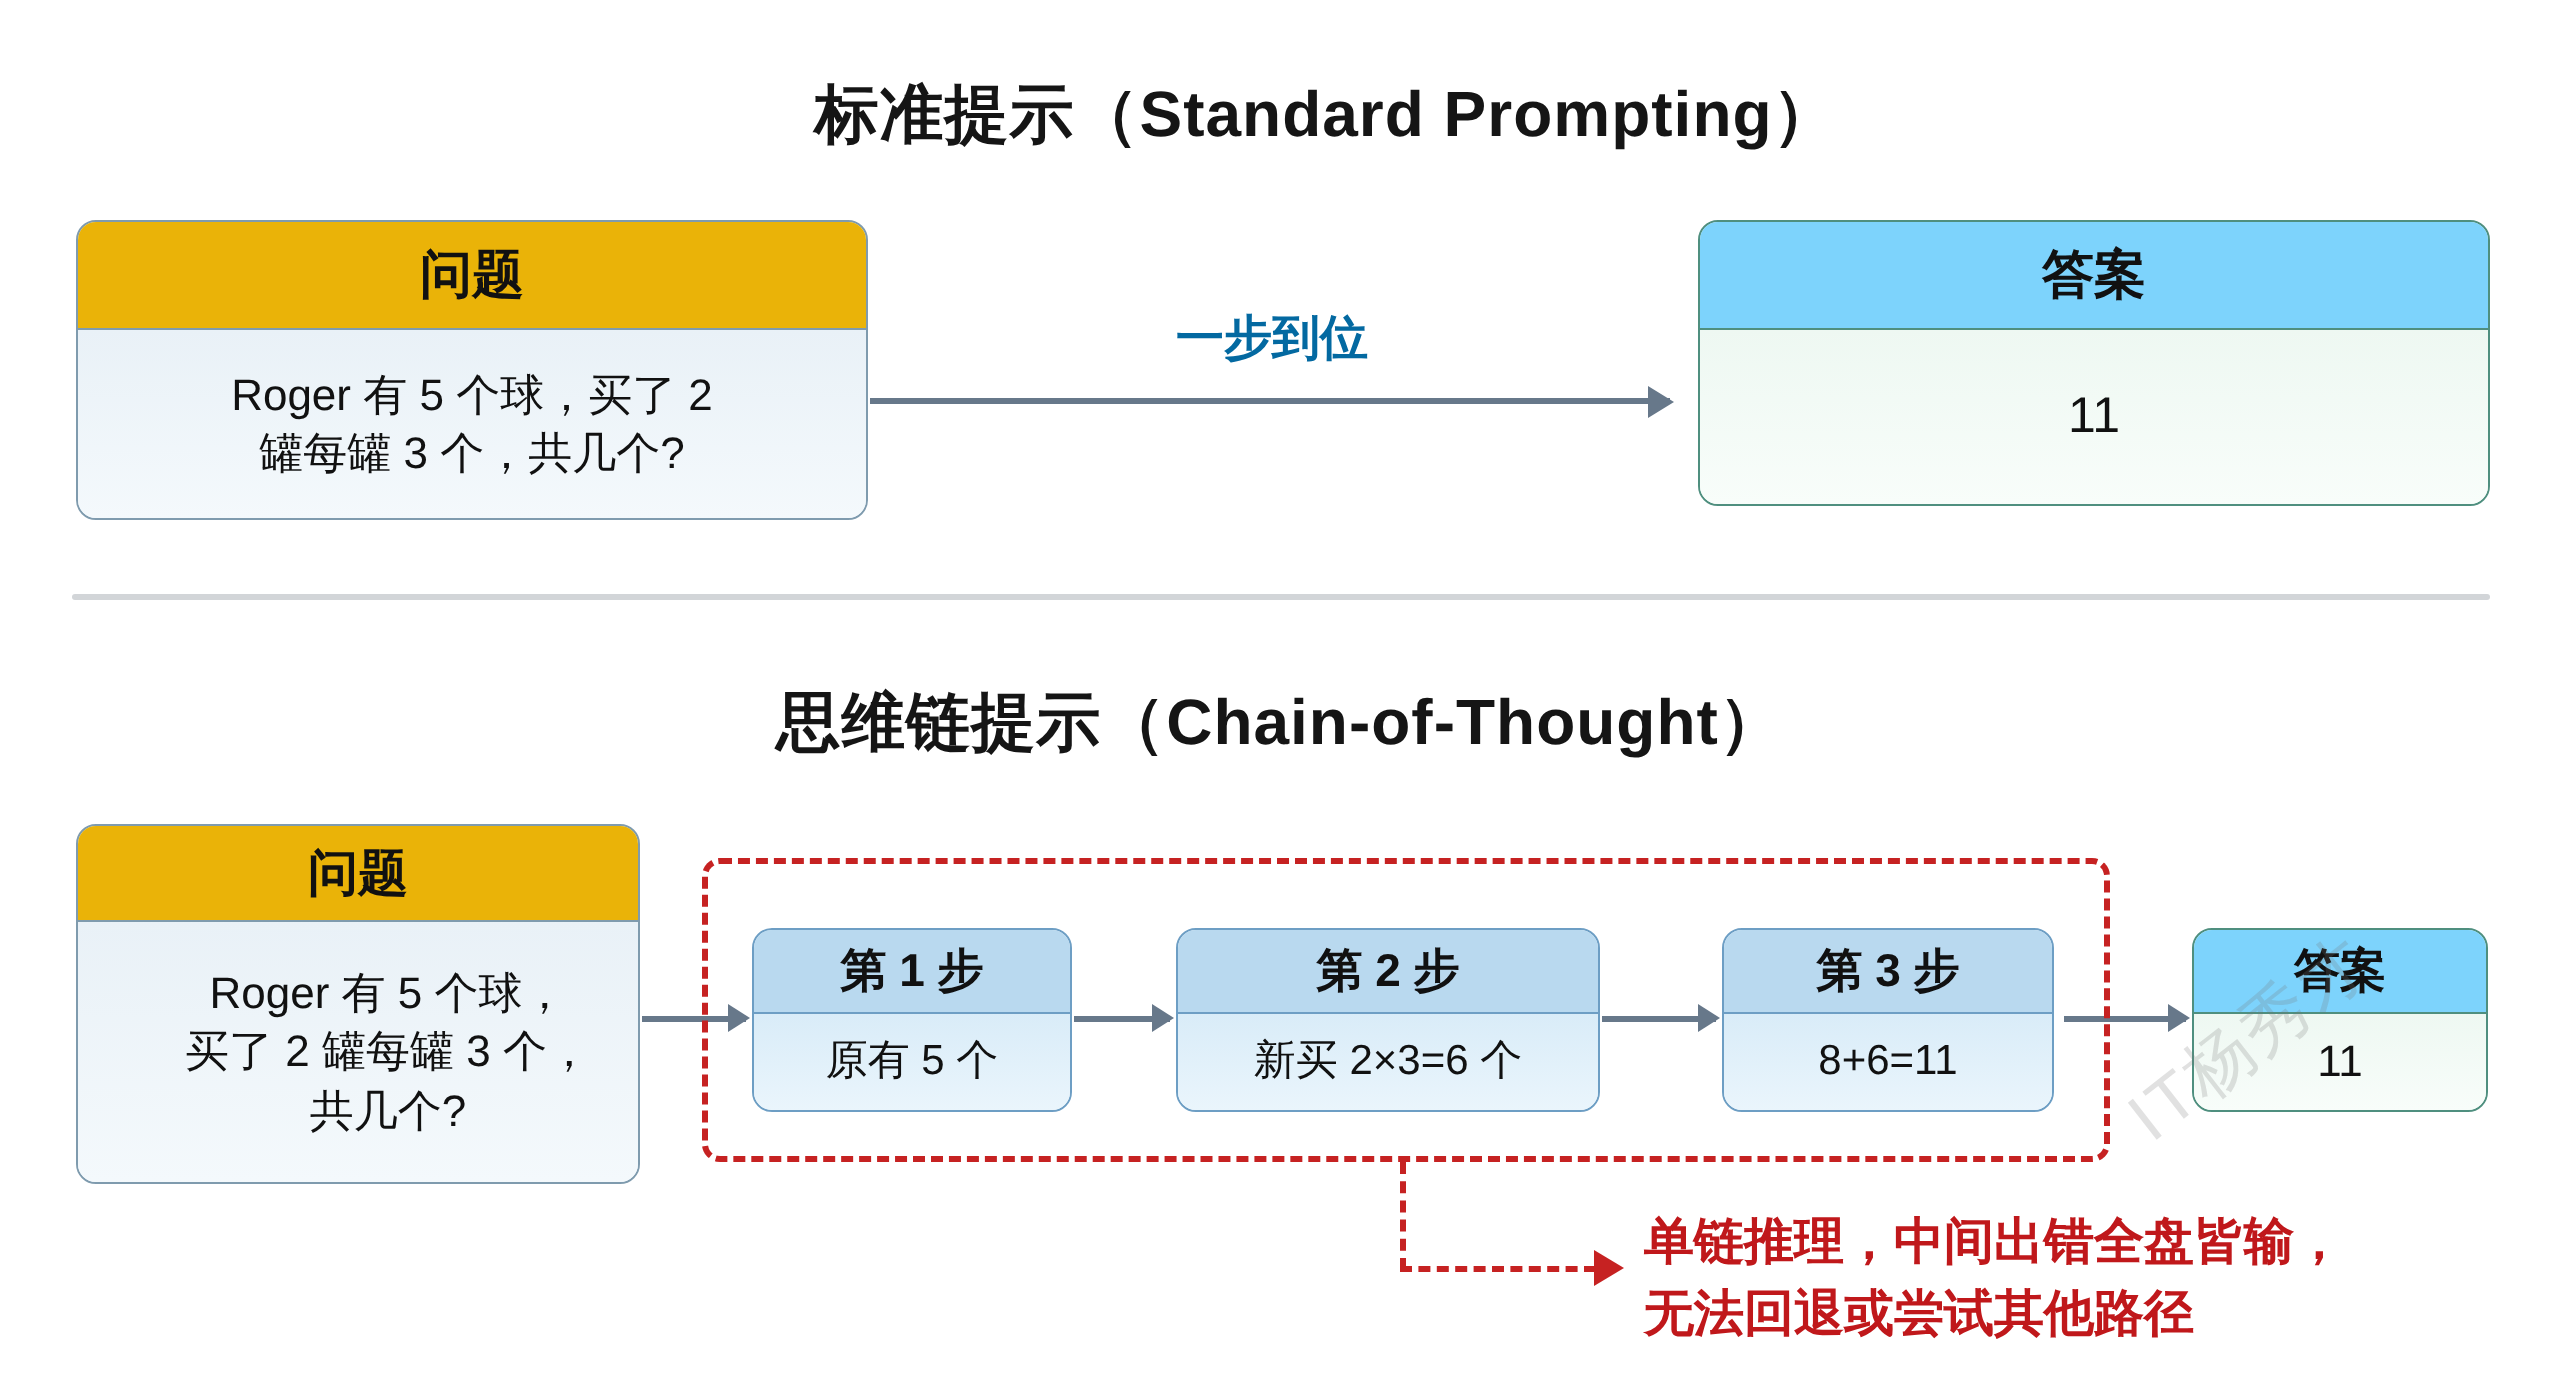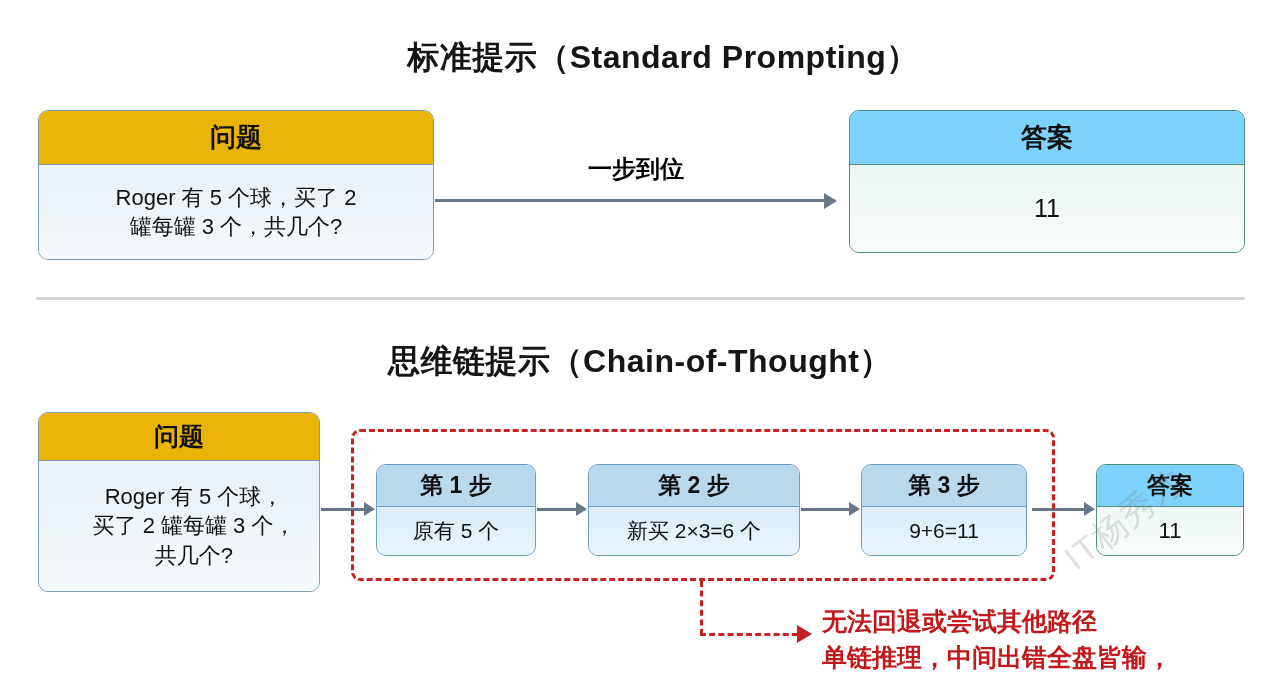--- a/index.html
+++ b/index.html
@@ -152,21 +152,21 @@
   }
   #arrow-q-s1 { left: 321px; top: 508px; width: 52px; }
   #arrow-s1-s2 { left: 537px; top: 508px; width: 48px; }
   #arrow-s2-s3 { left: 801px; top: 508px; width: 57px; }
   #arrow-s3-a  { left: 1032px; top: 508px; width: 61px; }
 
   .arrow-label {
     position: absolute;
     font-size: 24px;
     font-weight: bold;
-    color: #000000;
+    color: #0369a1;
     white-space: nowrap;
   }
   #label-onestep { left: 588px; top: 153px; }
 
   
   .dashed-box {
     position: absolute;
     left: 351px;
     top: 429px;
     width: 704px;
@@ -265,36 +265,36 @@
   <div class="bd">
     <div class="txt">新买 2×3=6 个</div>
   </div>
 </div>
 
 <div class="arrow small" id="arrow-s2-s3"></div>
 
 <div class="card step" id="step-3">
   <div class="hd">第 3 步</div>
   <div class="bd">
-    <div class="txt">9+6=11</div>
+    <div class="txt">8+6=11</div>
   </div>
 </div>
 
 <div class="arrow small" id="arrow-s3-a"></div>
 
 <div class="card answer" id="a-bot">
   <div class="hd">答案</div>
   <div class="bd">
     <div class="txt">11</div>
   </div>
 </div>
 
 <div class="dashed-box"></div>
 <div class="dashed-v"></div>
 <div class="dashed-h"></div>
 <div class="dashed-head"></div>
 
 <div class="warning">
+  <div>单链推理，中间出错全盘皆输，</div>
   <div>无法回退或尝试其他路径</div>
-  <div>单链推理，中间出错全盘皆输，</div>
 </div>
 
 <div class="watermark">IT杨秀才</div>
 
 </body></html>

